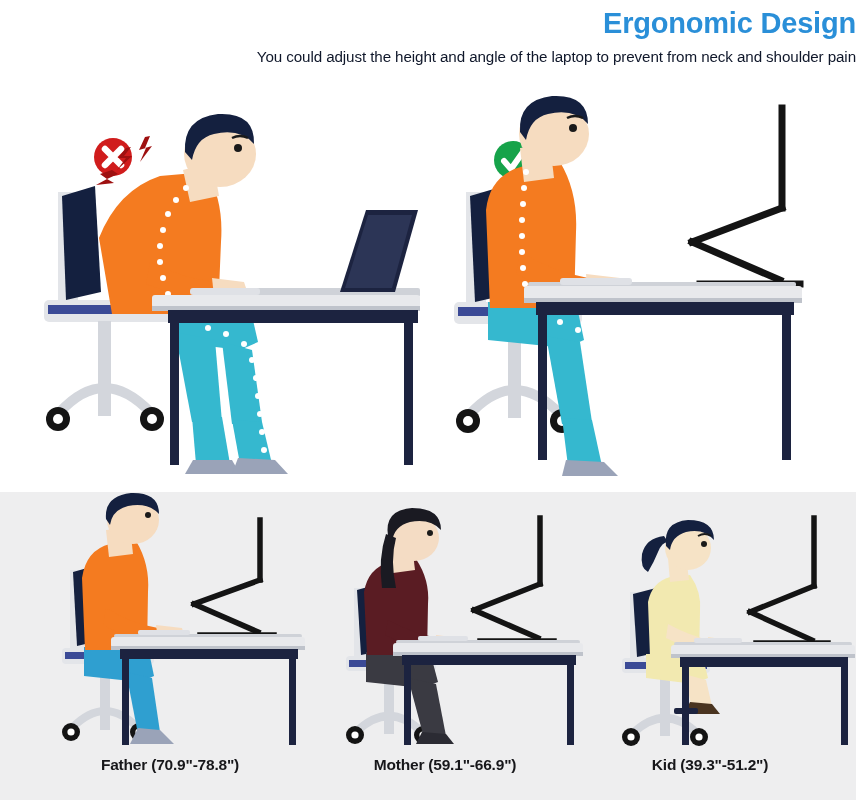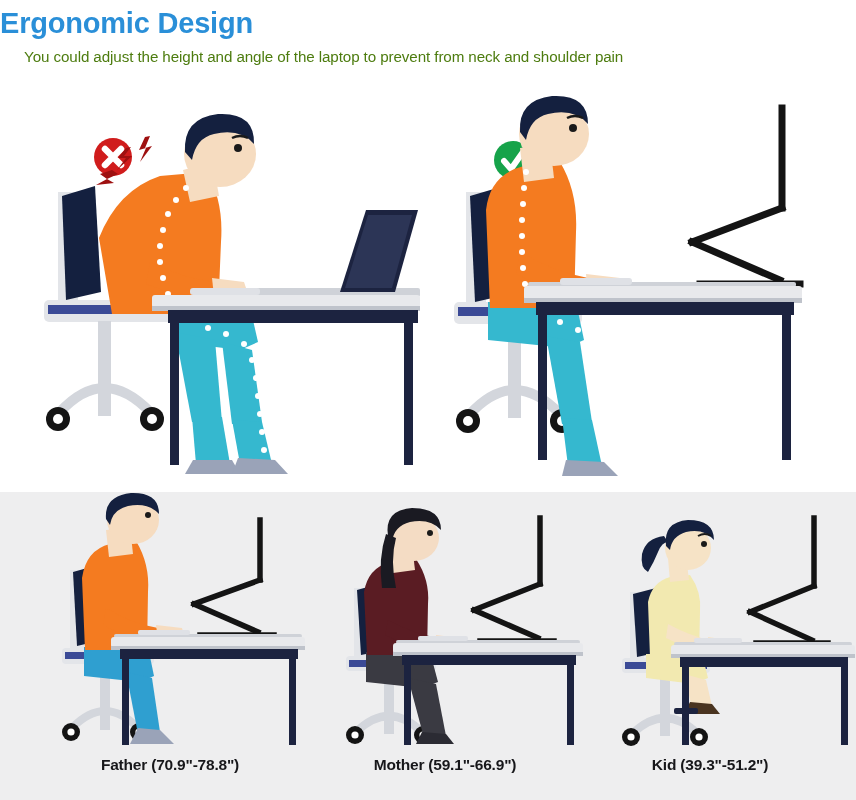--- a/index.html
+++ b/index.html
@@ -5,27 +5,27 @@
   * { box-sizing: border-box; margin: 0; padding: 0; }
   html, body {
     width: 856px; height: 800px;
     background: #ffffff;
     font-family: "Liberation Sans", sans-serif;
     overflow: hidden;
   }
   .page { position: relative; width: 856px; height: 800px; background:#fff; }
 
   
-  .header { width: 100%; padding-top: 6px; text-align: left; }
+  .header { width: 100%; padding-top: 6px; text-align: right; }
   .title {
     font-size: 29px; font-weight: bold; color: #2a8fd8;
     letter-spacing: -0.2px; line-height: 34px;
   }
   .subtitle {
-    font-size: 15.2px; color: #4d7c0f; line-height: 22px;
+    font-size: 15.2px; color: #0f172a; line-height: 22px;
     margin-top: 6px; letter-spacing: -0.1px; padding-left: 24px;
   }
 
   
   .compare {
     position: absolute; top: 92px; left: 0;
     width: 856px; height: 400px; background: #ffffff;
   }
   .scene { position: absolute; top: 0; height: 400px; width: 428px; }
   .scene-bad  { left: 0; }

